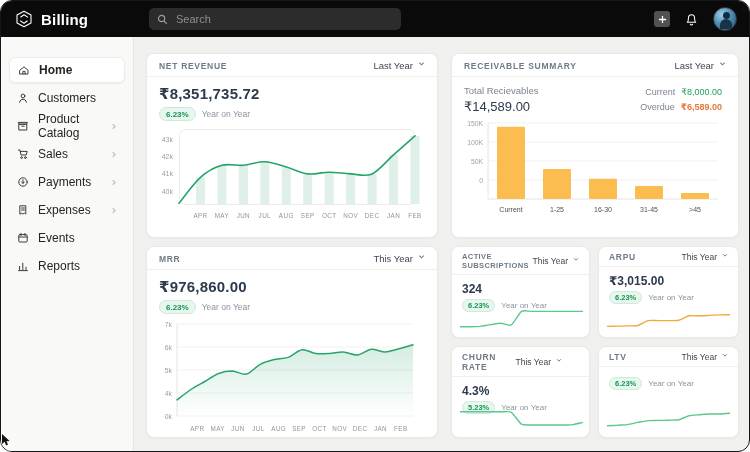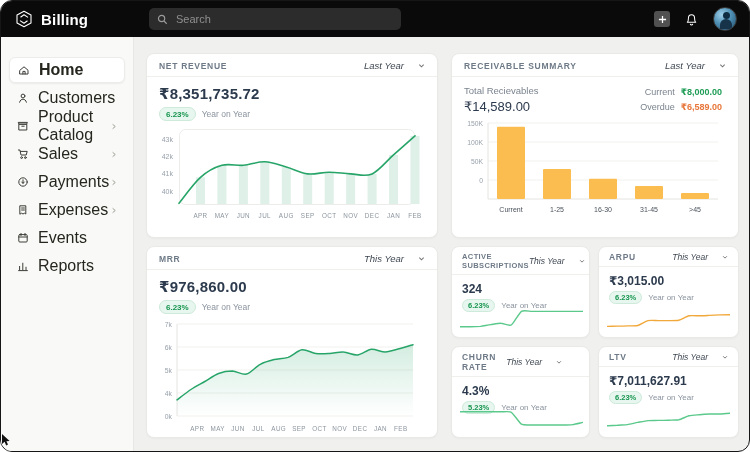--- a/index.html
+++ b/index.html
@@ -14,44 +14,44 @@
   .search input{background:transparent;border:none;outline:none;color:#dddddd;font-size:11px;width:100%;font-family:inherit;}
   .search input::placeholder{color:#8f8f8f;}
   .topbar-right{position:absolute;right:12px;top:0;height:36px;display:flex;align-items:center;gap:14px;}
   .plus-btn{width:16px;height:16px;background:#515151;border-radius:3px;display:flex;align-items:center;justify-content:center;cursor:pointer;}
   .bell-btn{display:flex;align-items:center;cursor:pointer;}
   .avatar{width:24px;height:24px;border-radius:50%;background:radial-gradient(circle at 35% 30%,#9ecfe8 0%,#4e8fb4 45%,#1e4a66 100%);border:1px solid #3a3a3a;position:relative;overflow:hidden;cursor:pointer;}
   .avatar::after{content:"";position:absolute;left:6px;top:11px;width:12px;height:10px;border-radius:6px 6px 0 0;background:#163349;}
   .avatar::before{content:"";position:absolute;left:8.5px;top:4px;width:7px;height:7px;border-radius:50%;background:#0f2d42;}
   
   .sidebar{position:absolute;left:0;top:36px;bottom:0;width:133px;background:#f9f9f7;border-right:1px solid #e7e7e4;padding-top:18px;}
-  .side-item{position:relative;display:flex;align-items:center;gap:9px;height:26px;margin:2px 8px;padding:0 8px;border-radius:6px;font-size:16px;color:#26261f;cursor:pointer;}
+  .side-item{position:relative;display:flex;align-items:center;gap:9px;height:26px;margin:2px 8px;padding:0 8px;border-radius:6px;font-size:12px;color:#26261f;cursor:pointer;}
   .side-item .chev{position:absolute;right:8px;color:#9a9a95;display:flex;}
   .side-item.active{background:#ffffff;border:1px solid #ececea;box-shadow:0 1px 2px rgba(0,0,0,.06);font-weight:600;}
   .side-item svg{flex:0 0 auto;}
   
   .card{position:absolute;background:#ffffff;border:1px solid #e9e9e6;border-radius:8px;box-shadow:0 1px 2px rgba(0,0,0,.03);overflow:hidden;}
   .card-header{display:flex;align-items:center;justify-content:space-between;padding:6px 12px 5px 12px;border-bottom:1px solid #efefec;}
   .card-title{font-size:8.5px;font-weight:700;letter-spacing:.7px;color:#6e7a87;text-transform:uppercase;}
-  .period{display:flex;align-items:center;gap:14px;font-size:9.5px;color:#3f4752;cursor:pointer;white-space:nowrap;font-style:italic;}
+  .period{display:flex;gap:5px;font-size:9.5px;color:#3f4752;cursor:pointer;white-space:nowrap;}
   .period .chev-d{display:flex;color:#777;}
   .kpi-value{font-size:15px;font-weight:700;color:#2c3a4d;letter-spacing:.2px;}
   .badge-row{display:flex;align-items:center;gap:6px;margin-top:4px;}
   .badge{font-size:8px;font-weight:700;color:#17954f;background:#e7f6ee;border:1px solid #cdeada;border-radius:8px;padding:1.5px 6px;}
   .yoy{font-size:8.5px;color:#8a939e;}
   
   .card-body-big{padding:8px 12px 4px 12px;}
   .chart-wrap{padding:2px 10px 0 6px;}
   
   .recv-top{display:flex;justify-content:space-between;padding:8px 16px 0 12px;}
   .recv-label{font-size:9.5px;color:#7a838e;}
   .recv-total{font-size:13px;font-weight:400;color:#2c3a4d;margin-top:3px;}
   .recv-right{text-align:right;font-size:9px;line-height:15px;}
   .recv-right .lbl{color:#7a838e;margin-right:6px;}
-  .recv-cur{color:#1f9d57;font-weight:700;margin-top:8px;}
+  .recv-cur{color:#1f9d57;font-weight:400;margin-top:8px;}
   .recv-over{color:#e8763a;font-weight:700;}
   
   .small-body{padding:7px 10px 0 10px;}
   .small-value{font-size:12px;font-weight:700;color:#2c3a4d;}
   .small .badge{font-size:7.5px;padding:1px 5px;}
   .small .yoy{font-size:8px;}
   .spark-wrap{position:absolute;left:8px;right:8px;bottom:5px;height:28px;}
   svg text{font-family:"Liberation Sans","DejaVu Sans",sans-serif;}
   .cursor{position:absolute;left:1px;bottom:1px;z-index:50;}
 </style>
@@ -425,21 +425,20 @@
       <span class="period" style="font-size:8.5px;">
         <span>This Year</span>
         <span class="chev-d">
             <svg width="6" height="6" viewBox="0 0 8 8" fill="none" stroke="currentColor" stroke-width="1.3">
               <path d="M1.5 3 4 5.5 6.5 3"></path>
             </svg>
           </span>
       </span>
     </div>
     <div class="small-body">
-      <div class="small-value">₹7,011,627.91</div>
       <div class="badge-row" style="margin-top:3px;">
         <span class="badge">6.23%</span>
         <span class="yoy">Year on Year</span>
       </div>
     </div>
     <div class="spark-wrap"><svg id="spark-ltv" width="123" height="28" viewBox="0 0 123 28">
           <path d="M0.0,21.7C1.1,21.7 8.0,21.4 10.3,21.3C12.5,21.1 18.2,20.9 20.5,20.6C22.8,20.3 28.5,18.8 30.8,18.4C33.0,18.0 38.7,16.9 41.0,16.6C43.3,16.4 49.0,16.5 51.3,16.4C53.5,16.4 59.2,16.3 61.5,16.2C63.8,16.1 69.5,16.2 71.8,15.8C74.0,15.3 79.7,12.4 82.0,11.8C84.3,11.2 90.0,10.9 92.3,10.7C94.5,10.5 100.2,10.1 102.5,10.0C104.8,10.0 110.5,10.1 112.8,10.0C115.0,9.9 121.9,9.3 123.0,9.2" fill="none" stroke="#5bc98b" stroke-width="1.4" stroke-linecap="round" stroke-linejoin="round"></path>
         </svg></div>
   </div>
 

